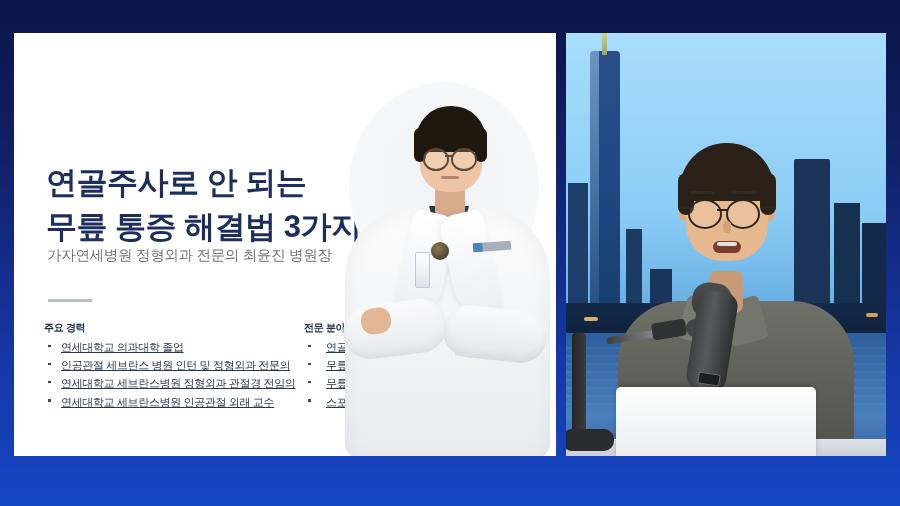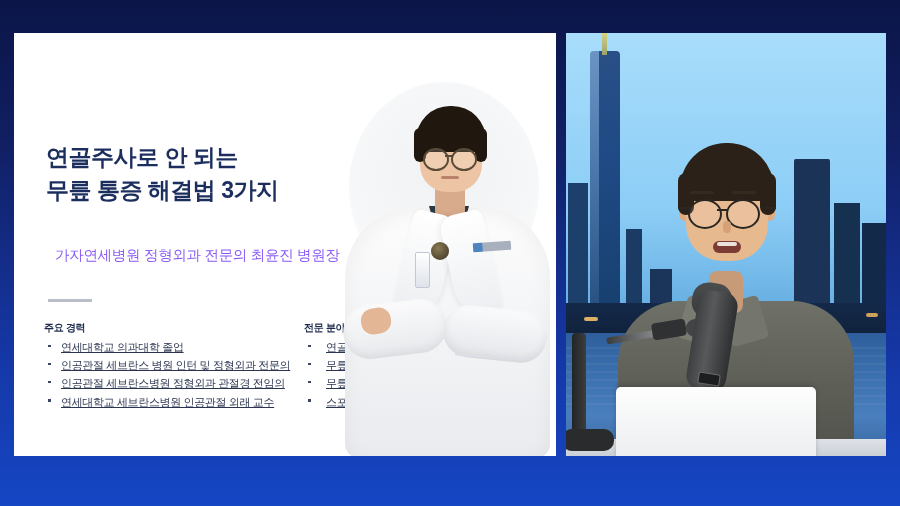--- a/index.html
+++ b/index.html
@@ -15,27 +15,27 @@
   }
 
   
   .slide{
     position:absolute;left:14px;top:33px;width:542px;height:423px;
     background:#ffffff;overflow:hidden;
   }
   .slide-inner{position:absolute;inset:0;}
 
   .title{
-    position:absolute;left:32px;top:108px;width:370px;
-    color:#1b2e5e;font-weight:bold;font-size:23px;line-height:1.42;
+    position:absolute;left:32px;top:128px;width:370px;
+    color:#1b2e5e;font-weight:bold;font-size:31px;line-height:1.42;
     letter-spacing:-0.5px;white-space:pre-line;
   }
   .subtitle{
     position:absolute;left:33px;top:213px;width:420px;
-    color:#8b5cf6;font-size:14.5px;letter-spacing:-0.3px;margin-left:8px;
+    color:#737373;font-size:14.5px;letter-spacing:-0.3px;
   }
   .divider{
     position:absolute;left:34px;top:266px;width:44px;height:3px;
     background:#b9bec9;
   }
 
   .cols{position:absolute;left:30px;top:288px;width:460px;display:flex;gap:10px;}
   .col{display:block;}
   .col.career{width:250px;}
   .col.spec{width:150px;}
@@ -310,21 +310,21 @@
       <div class="subtitle">가자연세병원 정형외과 전문의 최윤진 병원장</div>
       <div class="divider"></div>
 
       <div class="cols">
 
         <div class="col career">
           <div class="col-head">주요 경력</div>
           <ul class="bul">
             <li>연세대학교 의과대학 졸업</li>
             <li>인공관절 세브란스 병원 인턴 및 정형외과 전문의</li>
-            <li>인공관절 세브란스병원 정형외과 관절경 전임의</li>
+            <li>연세대학교 세브란스병원 정형외과 관절경 전임의</li>
             <li>연세대학교 세브란스병원 인공관절 외래 교수</li>
           </ul>
         </div>
 
         <div class="col spec">
           <div class="col-head">전문 분야</div>
           <ul class="bul">
             <li>연골 재생술</li>
             <li>무릎 인공관절</li>
             <li>무릎 관절내시경</li>

